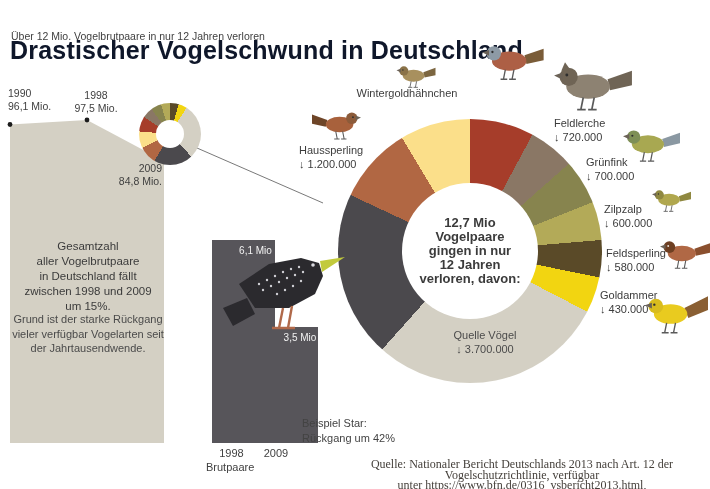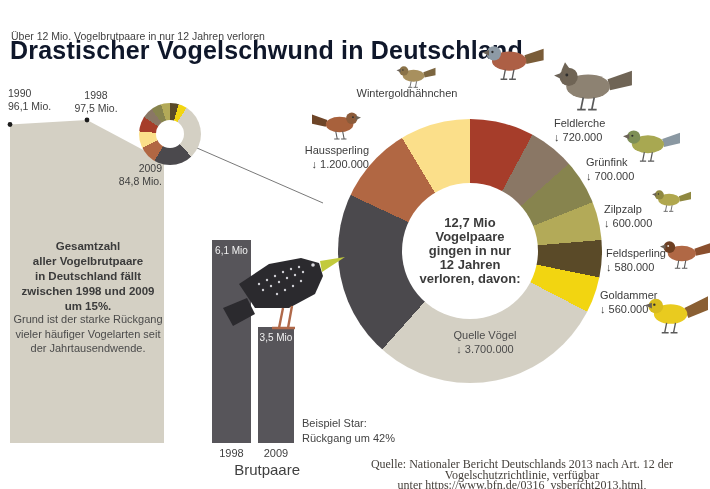--- a/index.html
+++ b/index.html
@@ -14,55 +14,55 @@
   .subtitle{left:11px;top:30px;font-size:10.5px;color:#3f3f3f;}
 
   #overlay-svg{left:0;top:0;width:710px;height:489px;pointer-events:none;}
 
   
   .yr-label{font-size:10.5px;line-height:13px;color:#3f3f3f;}
   .lbl-1990{left:8px;top:87px;width:60px;text-align:left;}
   .lbl-1998{left:70px;top:89px;width:52px;text-align:center;}
   .lbl-2009{left:108px;top:162px;width:54px;text-align:right;}
 
-  .note-bold{left:16px;top:239px;width:144px;text-align:center;font-weight:bold;font-size:11.5px;line-height:15px;color:#3b3b3b;}
+  .note-bold{left:16px;top:239px;width:144px;text-align:center;font-weight:normal;font-size:11.5px;line-height:15px;color:#3b3b3b;}
   .note-reg{left:8px;top:312px;width:160px;text-align:center;font-size:11px;line-height:14.5px;color:#4a4a4a;}
 
   
   .mini-donut{left:139px;top:103px;width:62px;height:62px;border-radius:50%;}
   .mini-hole{position:absolute;inset:17px;background:#fff;border-radius:50%;}
   .big-donut{left:338px;top:119px;width:264px;height:264px;border-radius:50%;}
   .big-hole{position:absolute;inset:64px;background:#fff;border-radius:50%;display:flex;align-items:center;justify-content:center;text-align:center;}
   .center-text{font-size:13px;font-weight:bold;line-height:14px;color:#3b3b3b;}
 
   
   .sp-label{font-size:11px;line-height:13.5px;color:#3c3c3c;}
   .sp-label span{display:block;}
   .lbl-wintergold{left:348px;top:87px;width:118px;text-align:center;}
   .lbl-buchfink{left:468px;top:85px;width:74px;text-align:center;}
   .lbl-feldlerche{left:554px;top:117px;}
   .lbl-gruenfink{left:586px;top:156px;}
   .lbl-zilpzalp{left:604px;top:203px;}
   .lbl-feldsperling{left:606px;top:247px;}
   .lbl-goldammer{left:600px;top:289px;}
-  .lbl-haussperling{left:299px;top:144px;width:70px;text-align:right;}
+  .lbl-haussperling{left:299px;top:144px;width:70px;text-align:left;}
   .lbl-star{left:280px;top:293px;width:64px;text-align:right;}
   .lbl-star .sp-name{font-weight:bold;font-size:11.5px;color:#2d2d2d;}
   .lbl-andere{left:419px;top:329px;width:132px;text-align:center;color:#4b4b4b;z-index:5;}
 
   
   .bars{left:212px;top:240px;width:82px;height:203px;}
-  .bar{position:absolute;bottom:0;background:#57555a;text-align:center;}
+  .bar{position:absolute;bottom:0;background:#57555a;text-align:center;padding-left:24px;}
   .bar-0{left:0;width:39px;}
   .bar-1{left:46px;width:36px;}
   .bar-value{display:inline-block;margin-top:5px;color:#f2f2f2;font-size:10px;}
   .bar-x{font-size:11px;color:#3f3f3f;text-align:center;top:447px;}
   .bar-x0{left:212px;width:39px;}
   .bar-x1{left:258px;width:36px;}
-  .bar-axis{left:206px;top:461px;width:94px;text-align:right;font-size:15px;color:#3f3f3f;}
+  .bar-axis{left:206px;top:461px;width:94px;text-align:left;font-size:11px;color:#3f3f3f;}
   .bar-note{left:302px;top:416px;font-size:11px;line-height:14.5px;color:#434343;}
 
   .source{left:338px;top:459px;width:368px;text-align:center;
     font-family:"Liberation Serif","DejaVu Serif",serif;font-size:12px;line-height:10.5px;color:#45403b;}
 
   
   .bird{pointer-events:none;}
   .bird svg{width:100%;height:100%;display:block;}
   .bird .b-body{fill:var(--c1);}
   .bird .b-head{fill:var(--c2);}
@@ -110,21 +110,21 @@
     <span style="display:block">2009</span>
     <span style="display:block">84,8 Mio.</span>
   </div>
 
   <div class="abs note-bold pre">Gesamtzahl
 aller Vogelbrutpaare
 in Deutschland fällt
 zwischen 1998 und 2009
 um 15%.</div>
   <div class="abs note-reg pre">Grund ist der starke Rückgang
-vieler häufiger Vogelarten seit
+vieler verfügbar Vogelarten seit
 der Jahrtausendwende.</div>
 
   <div id="mini-donut" class="abs mini-donut" style="background: conic-gradient(from -85.2deg, rgb(166, 61, 42) 0deg, rgb(166, 61, 42) 28.21deg, rgb(138, 119, 101) 28.21deg, rgb(138, 119, 101) 48.53deg, rgb(135, 132, 78) 48.53deg, rgb(135, 132, 78) 68.28deg, rgb(179, 170, 88) 68.28deg, rgb(179, 170, 88) 85.2deg, rgb(90, 74, 40) 85.2deg, rgb(90, 74, 40) 101.57deg, rgb(242, 213, 17) 101.57deg, rgb(242, 213, 17) 117.37deg, rgb(212, 208, 196) 117.37deg, rgb(212, 208, 196) 221.76deg, rgb(75, 73, 77) 221.76deg, rgb(75, 73, 77) 295.11deg, rgb(177, 103, 67) 295.11deg, rgb(177, 103, 67) 328.97deg, rgb(251, 223, 138) 328.97deg, rgb(251, 223, 138) 360deg);">
     <div class="mini-hole"></div>
   </div>
 
   <div id="big-donut" class="abs big-donut" style="background: conic-gradient(rgb(166, 61, 42) 0deg, rgb(166, 61, 42) 28.21deg, rgb(138, 119, 101) 28.21deg, rgb(138, 119, 101) 48.53deg, rgb(135, 132, 78) 48.53deg, rgb(135, 132, 78) 68.28deg, rgb(179, 170, 88) 68.28deg, rgb(179, 170, 88) 85.2deg, rgb(90, 74, 40) 85.2deg, rgb(90, 74, 40) 101.57deg, rgb(242, 213, 17) 101.57deg, rgb(242, 213, 17) 117.37deg, rgb(212, 208, 196) 117.37deg, rgb(212, 208, 196) 221.76deg, rgb(75, 73, 77) 221.76deg, rgb(75, 73, 77) 295.11deg, rgb(177, 103, 67) 295.11deg, rgb(177, 103, 67) 328.97deg, rgb(251, 223, 138) 328.97deg, rgb(251, 223, 138) 360deg);">
     <div class="big-hole">
       <div class="center-text pre">12,7 Mio
 Vogelpaare
@@ -152,21 +152,21 @@
   <div class="abs sp-label lbl-zilpzalp">
     <span>Zilpzalp</span>
     <span>↓ 600.000</span>
   </div>
   <div class="abs sp-label lbl-feldsperling">
     <span>Feldsperling</span>
     <span>↓ 580.000</span>
   </div>
   <div class="abs sp-label lbl-goldammer">
     <span>Goldammer</span>
-    <span>↓ 560.000</span>
+    <span>↓ 430.000</span>
   </div>
   <div class="abs sp-label lbl-haussperling">
     <span>Haussperling</span>
     <span>↓ 1.200.000</span>
   </div>
 
   <div class="abs bars">
     <div class="bar bar-0" style="height: 203px; background: rgb(87, 85, 90);">
       <span class="bar-value">6,1 Mio</span>
     </div>

